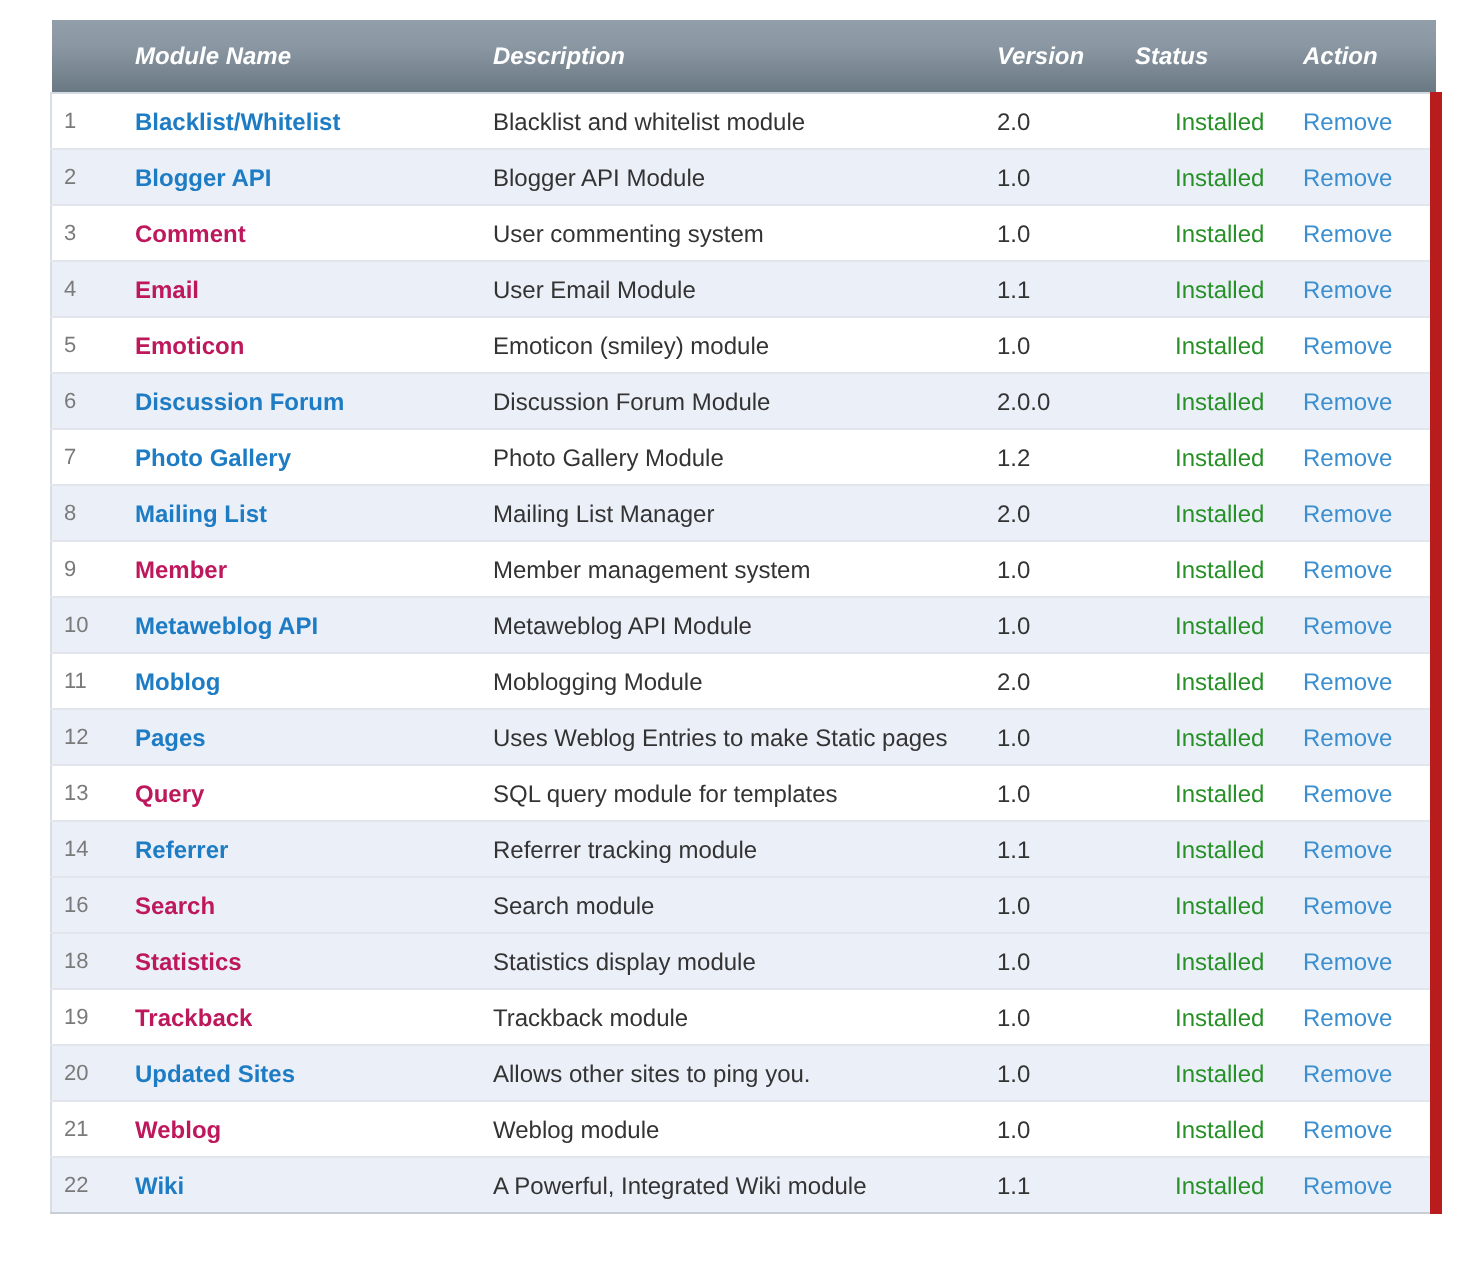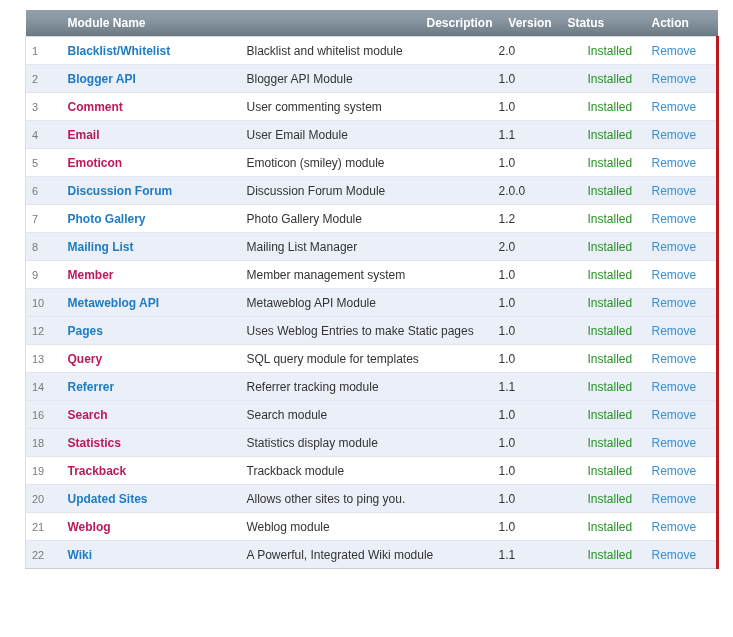--- a/index.html
+++ b/index.html
@@ -41,39 +41,40 @@
   
   col.c-num     { width: 22px;  }
   col.c-name    { width: 194px; }
   col.c-desc    { width: 251px; }
   col.c-version { width: 69px;  }
   col.c-status  { width: 84px;  }
   col.c-action  { width: 72px;  }
 
   
   thead th {
-    height: 26px;
+    height: 36px;
     padding: 0 0 0 0;
     background: linear-gradient(to bottom,
                 #929ea9 0%,
                 #8b98a4 35%,
                 #77858f 75%,
                 #6a7883 100%);
     color: #ffffff;
     font-weight: bold;
     font-size: 12px;
     text-align: left;
     vertical-align: middle;
     white-space: nowrap;
     border: none;
+    font-style: italic;
   }
   thead th.th-num   { padding-left: 0; }
   thead th.th-name  { padding-left: 20px; }
-  thead th.th-desc  { padding-left: 5px; text-align: right; }
-  thead th.th-ver   { padding-left: 6px; text-align: center; }
+  thead th.th-desc  { padding-left: 5px; }
+  thead th.th-ver   { padding-left: 6px; }
   thead th.th-stat  { padding-left: 6px; }
   thead th.th-act   { padding-left: 6px; margin-left: 12px; }
 
   
   tbody tr {
     height: 27px;
   }
   tbody tr.odd  { background: #ffffff; }
   tbody tr.even { background: #eaeff8; }
 
@@ -93,21 +94,21 @@
 
   
   tbody td.cell-num {
     border-left: 1px solid #d9dee5;
     padding-left: 6px;
     color: #7a7a7a;
     font-size: 11px;
     text-align: left;
   }
   tbody td.cell-action {
-    border-right: 3px solid #b91c1c;
+    border-right: 6px solid #b91c1c;
     padding-left: 6px;
     margin-top: 43px;
   }
 
   tbody td.cell-name    { padding-left: 20px; }
   tbody td.cell-desc    { padding-left: 5px;  color: #333333; }
   tbody td.cell-version { padding-left: 6px;  color: #333333; margin-top: 32px; }
   tbody td.cell-status  { padding-left: 6px;  }
 
   
@@ -239,20 +240,28 @@
             <td class="cell-action"><a class="action-link" href="#">Remove</a></td>
           </tr>
           <tr class="even">
             <td class="cell-num">10</td>
             <td class="cell-name"><a class="mod-link" href="#">Metaweblog API</a></td>
             <td class="cell-desc">Metaweblog API Module</td>
             <td class="cell-version">1.0</td>
             <td class="cell-status"><span class="status-installed">Installed</span></td>
             <td class="cell-action"><a class="action-link" href="#">Remove</a></td>
           </tr>
+          <tr class="odd">
+            <td class="cell-num">11</td>
+            <td class="cell-name"><a class="mod-link" href="#">Moblog</a></td>
+            <td class="cell-desc">Moblogging Module</td>
+            <td class="cell-version">2.0</td>
+            <td class="cell-status"><span class="status-installed">Installed</span></td>
+            <td class="cell-action"><a class="action-link" href="#">Remove</a></td>
+          </tr>
           <tr class="even">
             <td class="cell-num">12</td>
             <td class="cell-name"><a class="mod-link" href="#">Pages</a></td>
             <td class="cell-desc">Uses Weblog Entries to make Static pages</td>
             <td class="cell-version">1.0</td>
             <td class="cell-status"><span class="status-installed">Installed</span></td>
             <td class="cell-action"><a class="action-link" href="#">Remove</a></td>
           </tr>
           <tr class="odd">
             <td class="cell-num">13</td>

